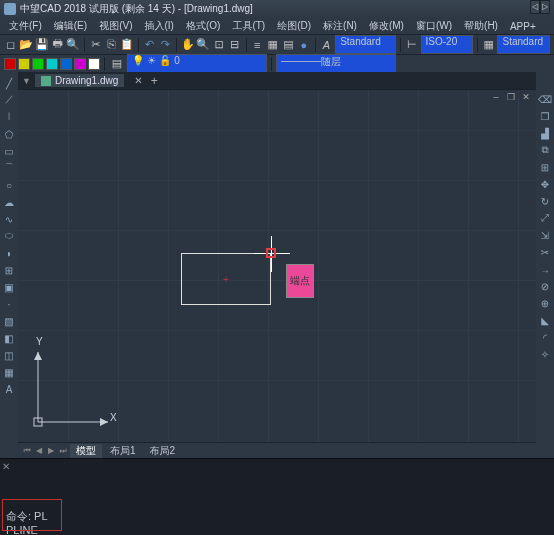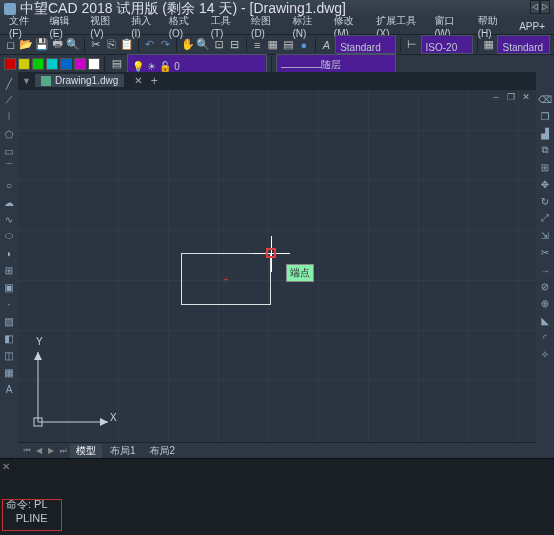--- a/index.html
+++ b/index.html
@@ -1,25 +1,25 @@
 <!DOCTYPE html>
 <html><head>
 <meta charset="utf-8">
 <style>
 * { margin: 0; padding: 0; box-sizing: border-box; font-family: "Microsoft YaHei", SimSun, sans-serif; }
 body { width: 554px; height: 535px; background: #2b3541; color: #c0c0c0; font-size: 11px; overflow: hidden; position: relative; }
 .titlebar { height: 18px; background: linear-gradient(#3a4552,#2e3844); display: flex; align-items: center; padding: 0 4px; gap: 4px; }
 .titlebar .logo { width: 12px; height: 12px; background: #7aa3c8; border-radius: 2px; }
-.titlebar .title { font-size: 14px; color: #dde; }
+.titlebar .title { font-size: 10px; color: #dde; }
 .menubar { height: 16px; background: #2e3844; display: flex; align-items: center; padding: 0 4px; gap: 2px; font-size: 10px; color: #c8d0d8; }
 .menubar span { padding: 0 5px; cursor: default; }
 .toolbar1 { height: 20px; background: #2e3844; border-top: 1px solid #1a222c; display: flex; align-items: center; padding: 0 4px; gap: 2px; }
 .tbtn { width: 16px; height: 16px; display: flex; align-items: center; justify-content: center; font-size: 11px; }
 .sep { width: 1px; height: 14px; background: #1a222c; margin: 0 2px; }
-.combo { height: 19px; background: #4c1d95; border: 1px solid #4a5560; font-size: 10px; padding: 0 4px; display: flex; align-items: flex-end; color: #c0c8d0; }
+.combo { height: 19px; background: #1d4ed8; border: 1px solid #4a5560; font-size: 10px; padding: 0 4px; display: flex; align-items: flex-start; color: #c0c8d0; }
 .toolbar2 { height: 18px; background: #2e3844; border-top: 1px solid #1a222c; display: flex; align-items: center; padding: 0 4px; gap: 2px; }
 .colorbox { width: 12px; height: 12px; border: 1px solid #555; }
 .mainarea { display: flex; height: 386px; }
 .leftbar { width: 18px; background: #2e3844; display: flex; flex-direction: column; align-items: center; padding-top: 4px; gap: 3px; }
 .leftbar .ico { width: 14px; height: 14px; display: flex; align-items: center; justify-content: center; font-size: 10px; color: #8fa8c0; }
 .rightbar { width: 18px; background: #2e3844; display: flex; flex-direction: column; align-items: center; padding-top: 20px; gap: 3px; }
 .rightbar .ico { width: 14px; height: 14px; display: flex; align-items: center; justify-content: center; font-size: 10px; color: #8fa8c0; }
 .center { flex: 1; display: flex; flex-direction: column; background: #2b3541; }
 .doctab { height: 18px; background: #1e2630; display: flex; align-items: center; padding: 0 4px; gap: 4px; border-bottom: 1px solid #1a222c; }
 .doctab .tab { background: #3a4552; padding: 1px 6px; font-size: 10px; color: #dde; display: flex; align-items: center; gap: 4px; }
@@ -28,30 +28,30 @@
 .wctrl { position: absolute; top: 2px; right: 4px; display: flex; gap: 3px; }
 .wctrl span { width: 12px; height: 10px; font-size: 9px; text-align: center; color: #aaa; }
 .grid { position: absolute; inset: 0; }
 .gridline-v { position: absolute; top: 0; bottom: 0; width: 1px; background: #323c48; }
 .gridline-h { position: absolute; left: 0; right: 0; height: 1px; background: #323c48; }
 .rect { position: absolute; border: 1px solid #e0e0e0; }
 .crosshair-h { position: absolute; height: 1px; background: #fff; }
 .crosshair-v { position: absolute; width: 1px; background: #fff; }
 .pickbox { position: absolute; width: 8px; height: 8px; border: 1px solid #fff; transform: translate(-50%,-50%); }
 .snapmark { position: absolute; width: 10px; height: 10px; border: 2px solid #e04040; transform: translate(-50%,-50%); }
-.tooltip { position: absolute; background: #86efac; color: #333; border: 1px solid #888; font-size: 10px; padding: 1px 3px; }
+.tooltip { position: absolute; background: #ec4899; color: #333; border: 1px solid #888; font-size: 10px; padding: 9px 3px; }
 .rectcenter { position: absolute; color: #b03030; font-size: 10px; transform: translate(-50%,-50%); }
 .ucs { position: absolute; left: 10px; bottom: 10px; }
 .ucs svg { display: block; }
 .layouttabs { height: 16px; background: #2e3844; border-top: 1px solid #1a222c; display: flex; align-items: center; font-size: 10px; padding: 0 4px; gap: 2px; }
 .layouttabs .nav { width: 10px; text-align: center; color: #888; font-size: 8px; }
 .layouttabs .lt { padding: 0 6px; color: #c0c8d0; }
 .layouttabs .lt.active { background: #3a4552; color: #fff; }
 .cmdarea { height: 78px; background: #1a1f26; border-top: 1px solid #0a0e12; padding: 2px 4px; font-size: 11px; color: #c0c8d0; position: relative; font-family: SimSun, monospace; }
-.cmdarea .hist { position: absolute; bottom: 12px; left: 6px; text-align: right; }
+.cmdarea .hist { position: absolute; bottom: 0; left: 6px; }
 .cmdarea .prompt { position: absolute; bottom: 2px; left: 6px; }
 .cmdarea .close { position: absolute; top: 2px; left: 2px; font-size: 10px; color: #888; }
 .redbox { position: absolute; border: 1px solid #c83030; pointer-events: none; }
 .navarrow { position: absolute; top: 0; right: 4px; display: flex; }
 .navarrow span { width: 10px; height: 14px; background: #3a4552; border: 1px solid #1a222c; font-size: 8px; text-align: center; line-height: 12px; }
 </style>
 </head>
 <body>
 
 <div class="titlebar">
@@ -62,21 +62,20 @@
 <div class="menubar">
   <span>文件(F)</span>
   <span>编辑(E)</span>
   <span>视图(V)</span>
   <span>插入(I)</span>
   <span>格式(O)</span>
   <span>工具(T)</span>
   <span>绘图(D)</span>
   <span>标注(N)</span>
   <span>修改(M)</span>
-  <span>扩展工具(X)</span>
   <span>窗口(W)</span>
   <span>帮助(H)</span>
   <span>APP+</span>
 </div>
 
 <div class="toolbar1">
   <div class="tbtn" style="color:#e8e8e8">□</div>
   <div class="tbtn" style="color:#e8c060">📂</div>
   <div class="tbtn" style="color:#6090c0">💾</div>
   <div class="tbtn" style="color:#c0c0c0">🖶</div>

